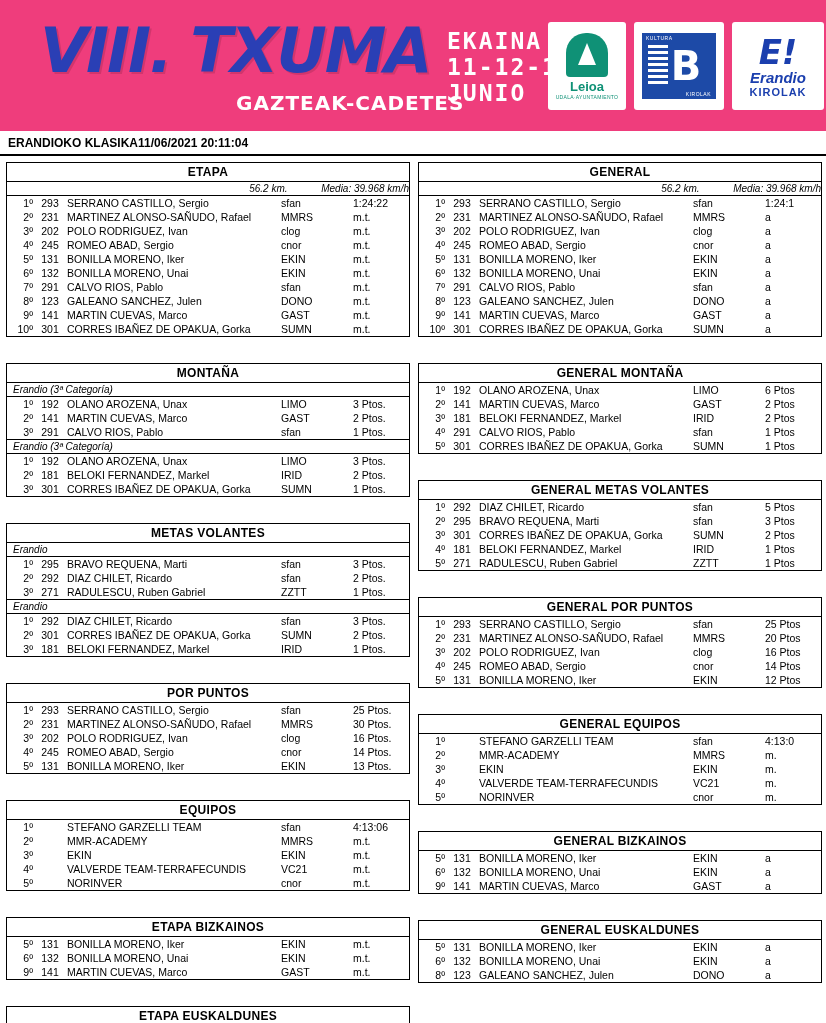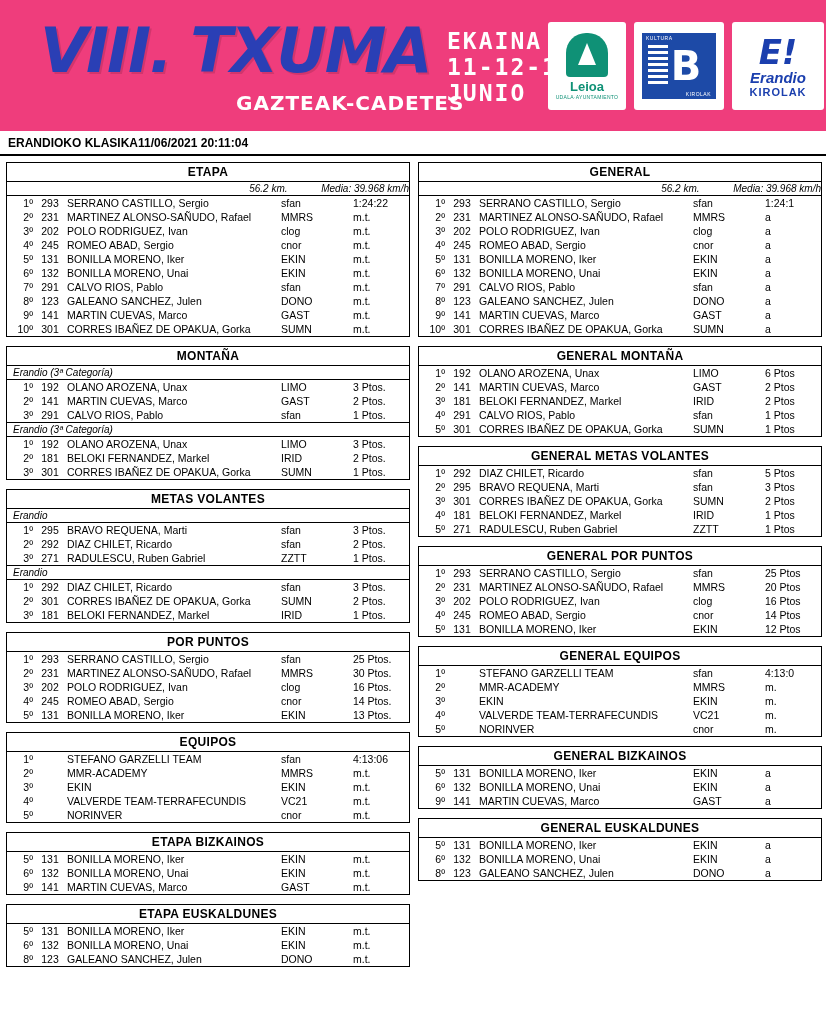--- a/index.html
+++ b/index.html
@@ -120,21 +120,21 @@
     border-bottom: 2px solid #000;
     font-weight: bold;
     font-size: 12px;
   }
 
   
   .sheet { position:relative; padding: 6px 6px 0 6px; }
   .cols { display:flex; gap:8px; }
   .col { width: 404px; flex: 0 0 404px; }
 
-  .block { border: 1px solid #000; margin-bottom: 9px; }
+  .block { border: 1px solid #000; margin-bottom: 26px; }
   .block-title {
     text-align:center;
     font-weight:bold;
     font-size: 12px;
     border-bottom: 1px solid #000;
     padding: 2px 0 2px 0;
     letter-spacing:.3px;
   }
   .meta {
     display:flex;

